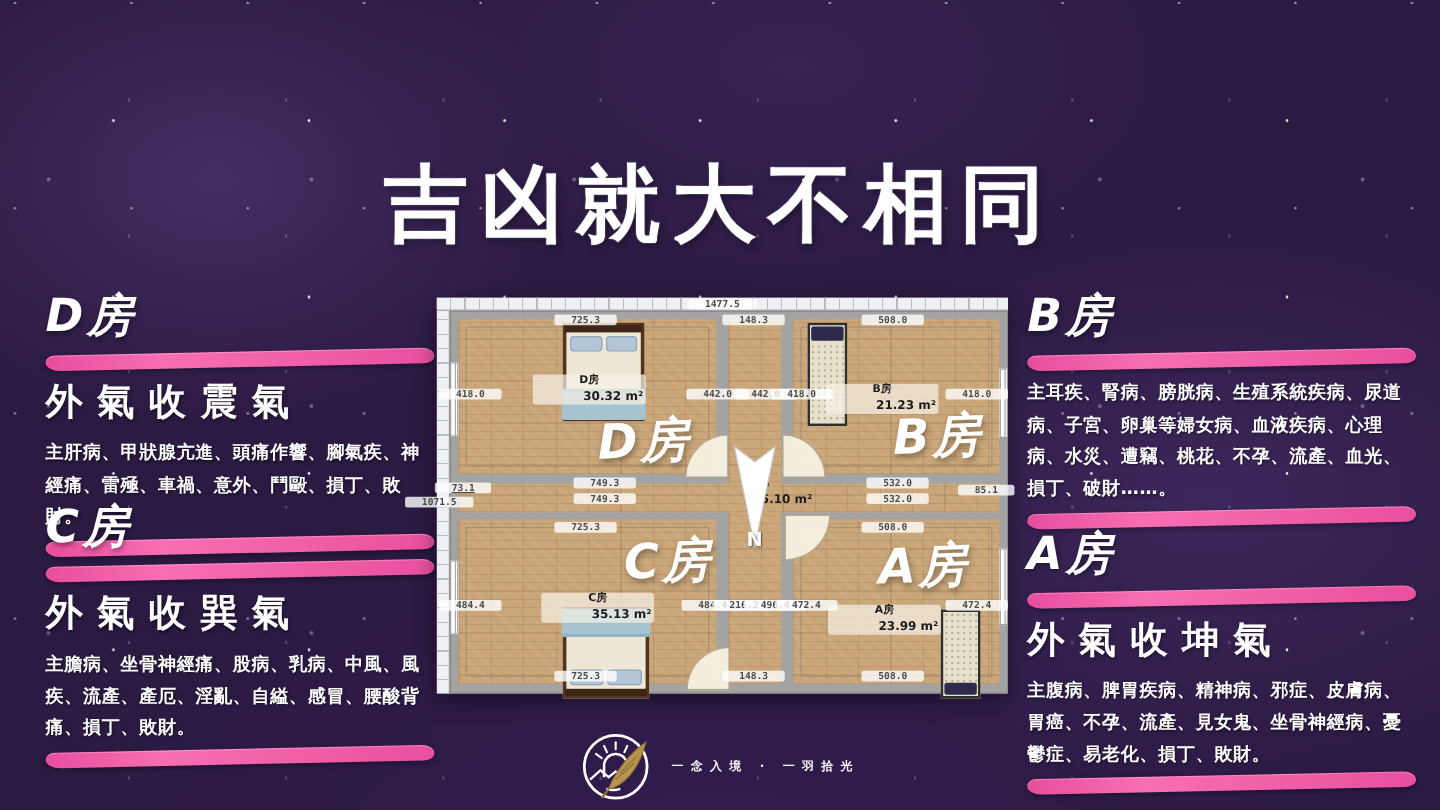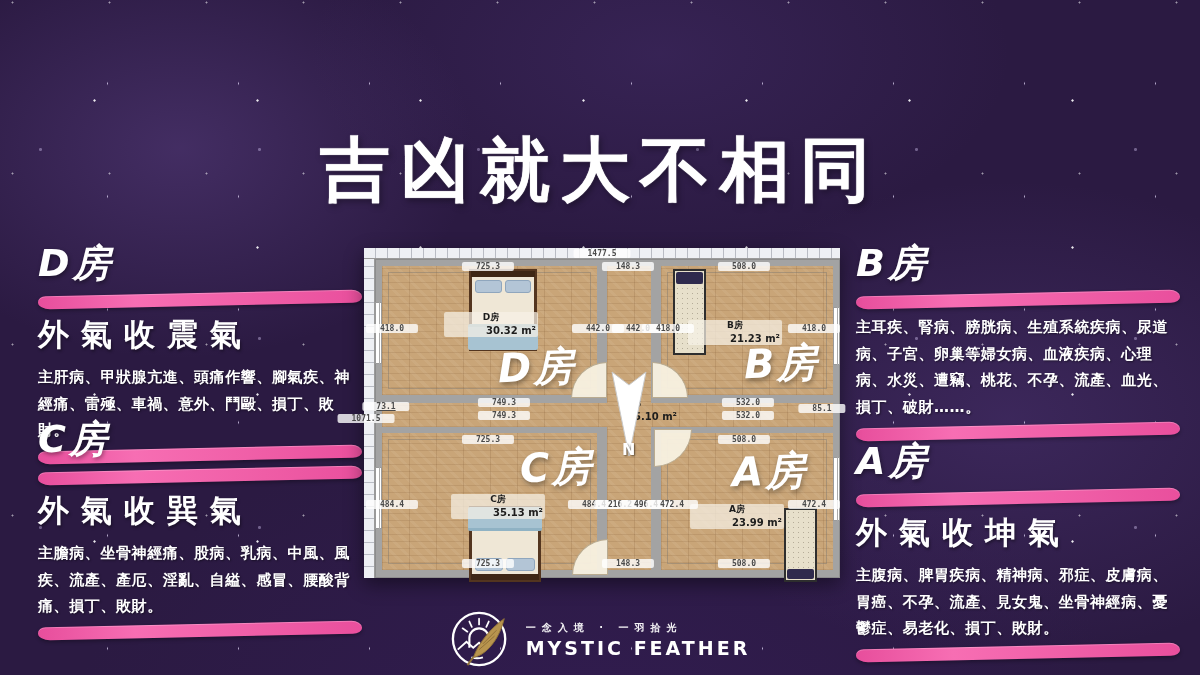--- a/index.html
+++ b/index.html
@@ -292,16 +292,15 @@
       <path d="M22 52 q6 2 12 0" fill="none" stroke="#ffffff" stroke-width="2"></path>
       <path d="M56 12 C 44 20, 30 36, 24 52 C 36 50, 50 36, 56 12 Z" fill="#b8944e" stroke="#8f7138" stroke-width="1"></path>
       <line x1="24" y1="52" x2="18" y2="60" stroke="#8f7138" stroke-width="2"></line>
       <g stroke="#8f7138" stroke-width="1">
         <line x1="30" y1="44" x2="46" y2="30"></line>
           <line x1="34" y1="38" x2="48" y2="24"></line>
       </g>
     </svg>
     <div class="logo-text">
       <div class="logo-tag">一念入境 · 一羽拾光</div>
-      <div class="logo-en">MYSTIC FEATHER</div>
     </div>
   </div>
 </div>
 
 </body></html>

